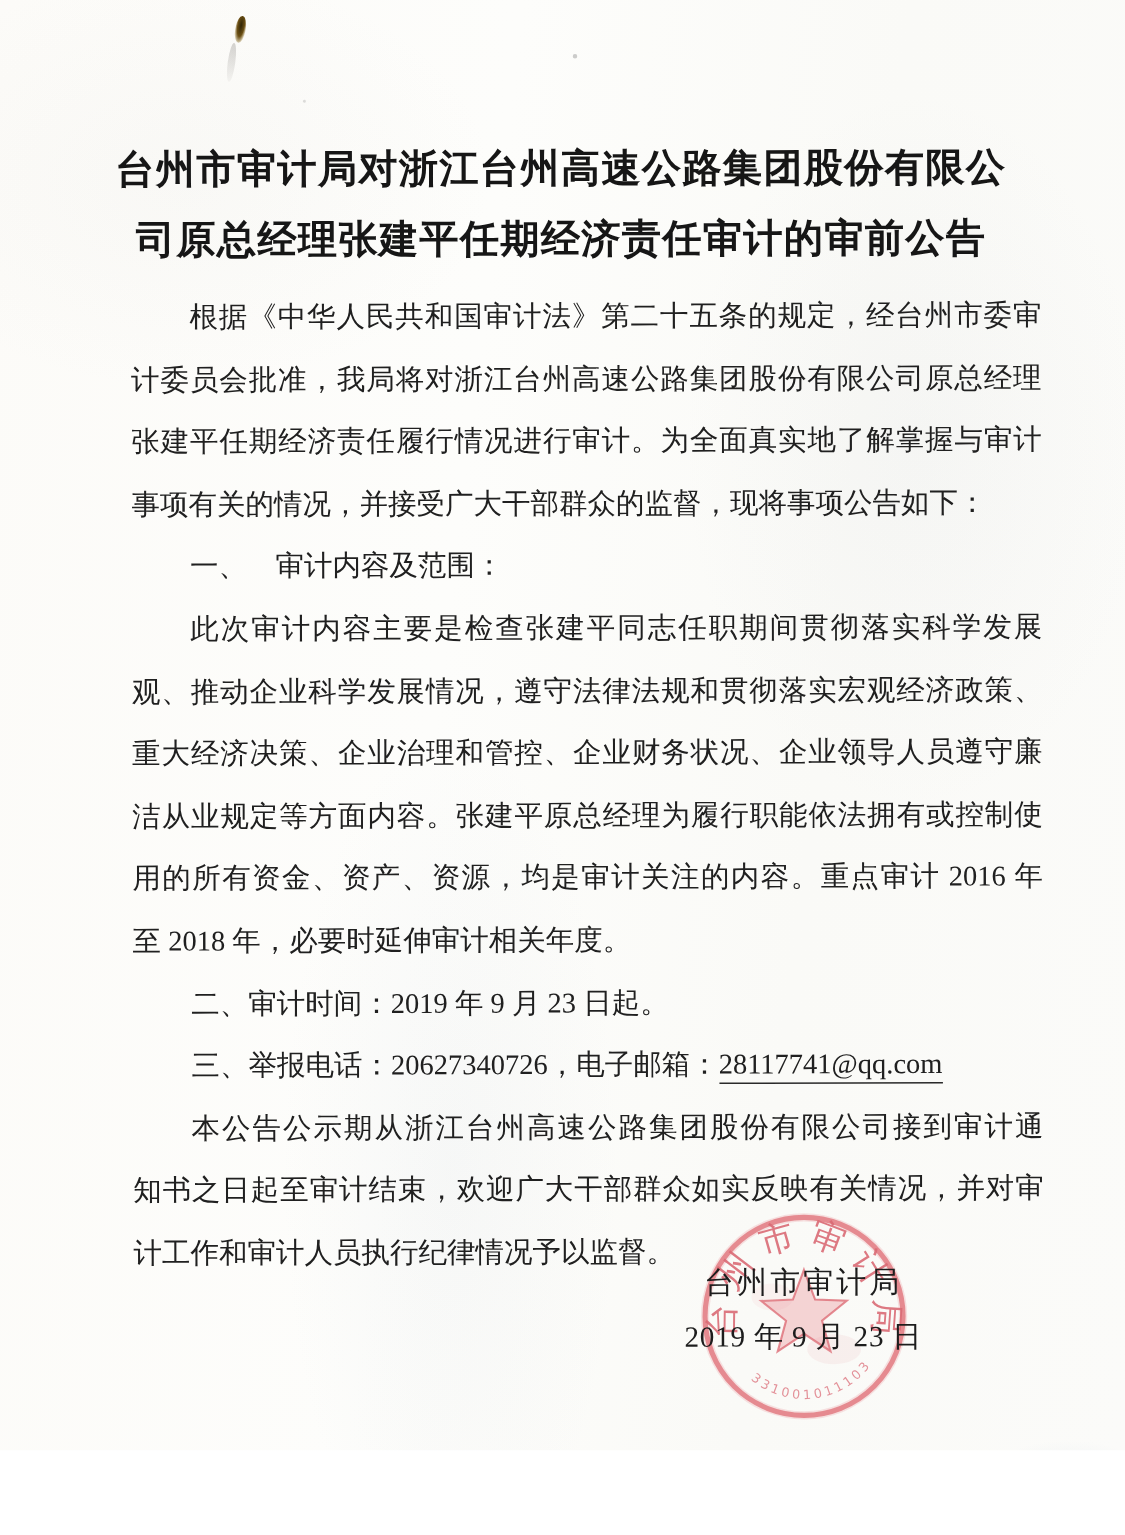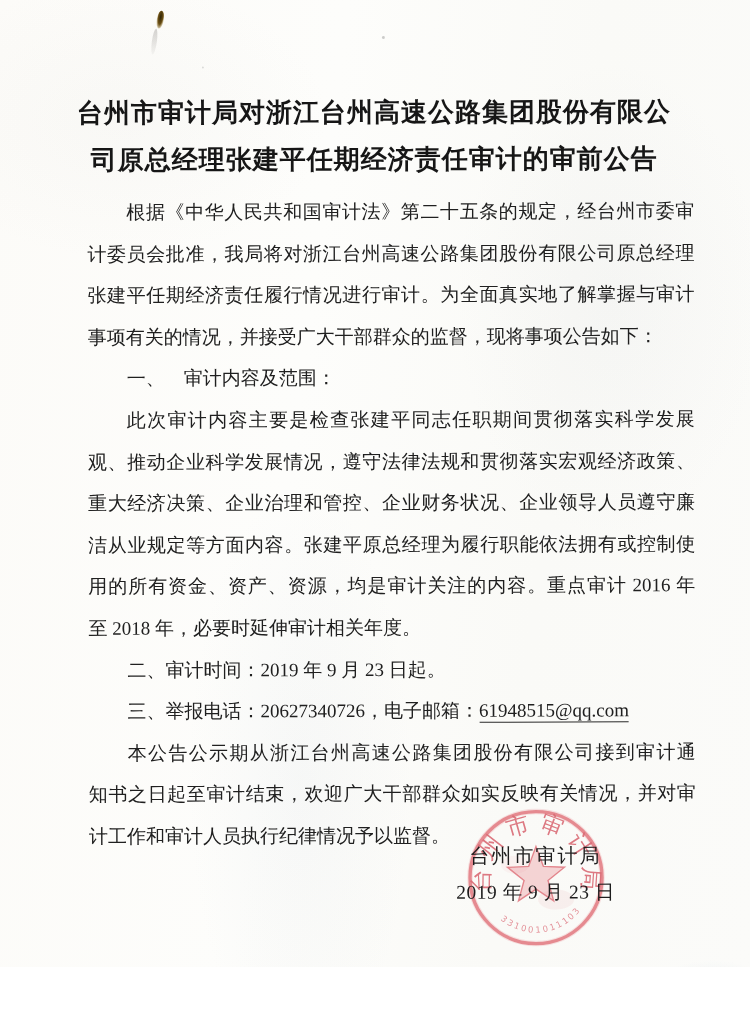--- a/index.html
+++ b/index.html
@@ -79,21 +79,21 @@
       <div class="line">事项有关的情况，并接受广大干部群众的监督，现将事项公告如下：</div>
       <div class="line indent">一、　审计内容及范围：</div>
       <div class="line indent full">此次审计内容主要是检查张建平同志任职期间贯彻落实科学发展</div>
       <div class="line full">观、推动企业科学发展情况，遵守法律法规和贯彻落实宏观经济政策、</div>
       <div class="line full">重大经济决策、企业治理和管控、企业财务状况、企业领导人员遵守廉</div>
       <div class="line full">洁从业规定等方面内容。张建平原总经理为履行职能依法拥有或控制使</div>
       <div class="line full">用的所有资金、资产、资源，均是审计关注的内容。重点审计 2016 年</div>
       <div class="line">至 2018 年，必要时延伸审计相关年度。</div>
       <div class="line indent">二、审计时间：2019 年 9 月 23 日起。</div>
       <div class="line indent">
-        <span>三、举报电话：20627340726，电子邮箱：</span><span class="email">61948515@qq.com</span>
+        <span>三、举报电话：20627340726，电子邮箱：</span><span class="email">28117741@qq.com</span>
       </div>
       <div class="line indent full">本公告公示期从浙江台州高速公路集团股份有限公司接到审计通</div>
       <div class="line full">知书之日起至审计结束，欢迎广大干部群众如实反映有关情况，并对审</div>
       <div class="line">计工作和审计人员执行纪律情况予以监督。</div>
     </div>
 
     <svg class="seal" viewBox="0 0 152 147" xmlns="http://www.w3.org/2000/svg">
       <defs>
         <path id="arcTop" d="M 31.8,89.1 A 47,47 0 1 1 120.2,89.1" fill="none"></path>
         <path id="arcBottom" d="M 30.9,104.6 A 55,55 0 0 0 121.1,104.6" fill="none"></path>

